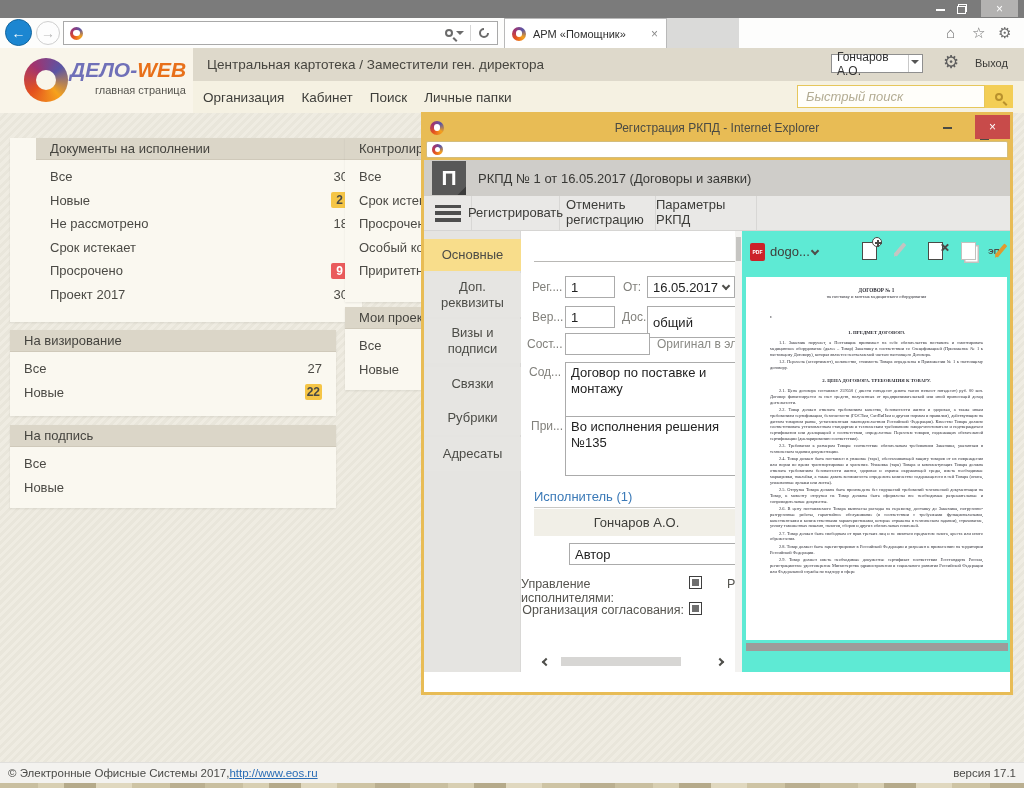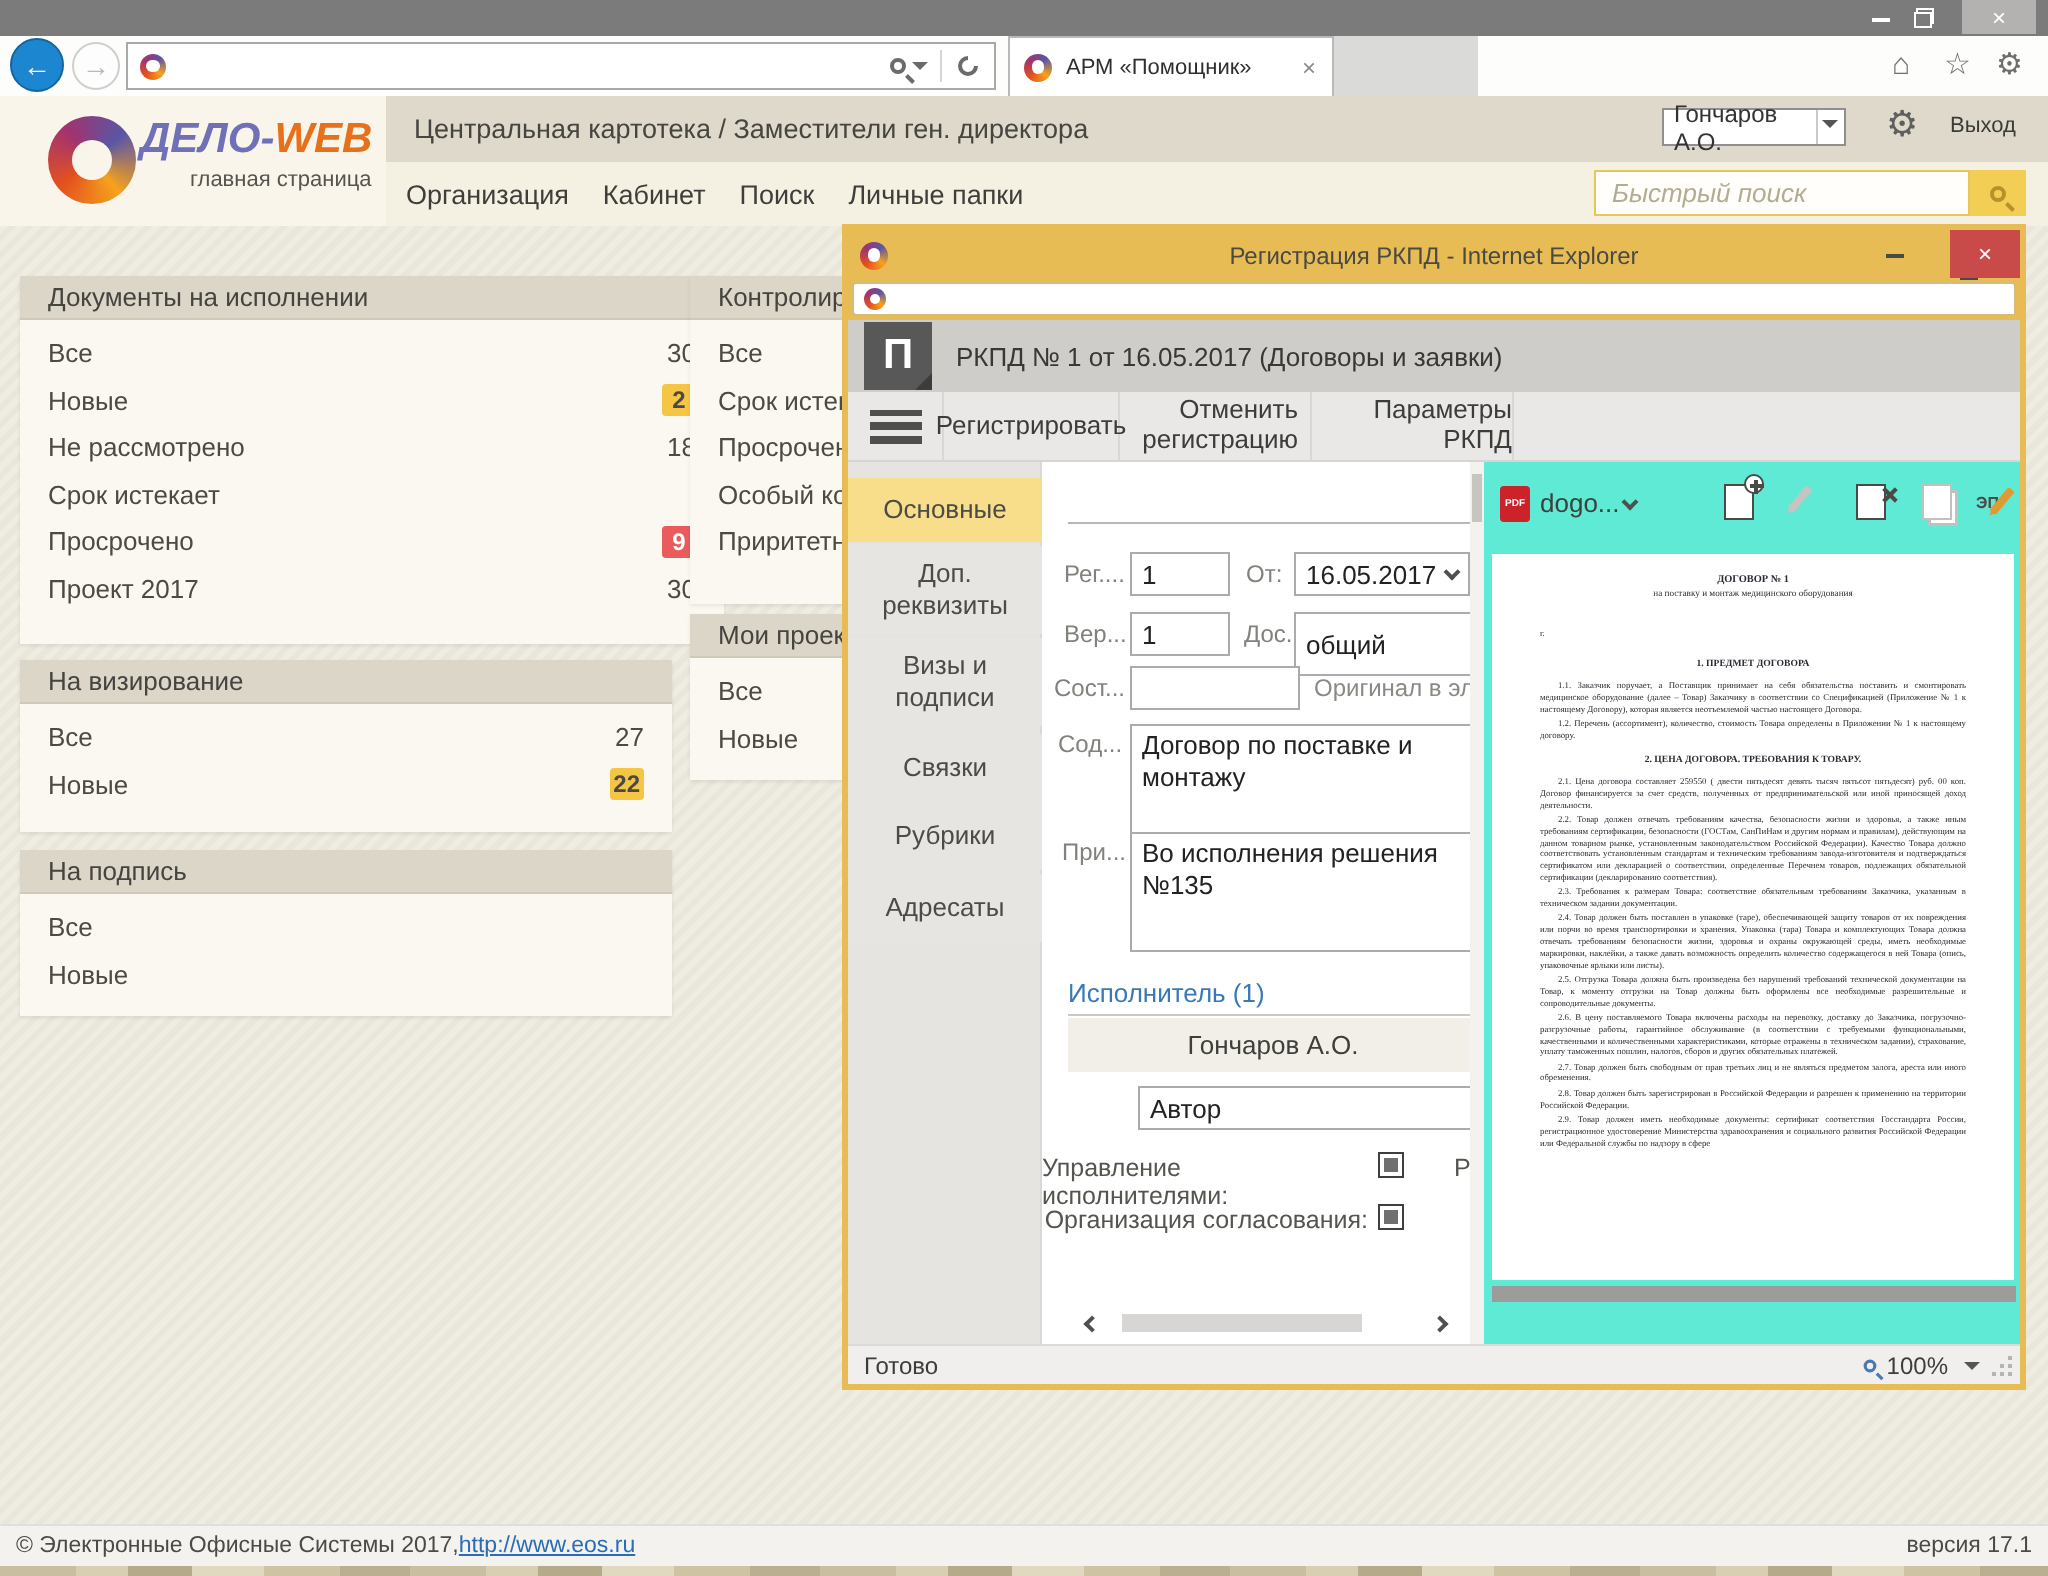--- a/index.html
+++ b/index.html
@@ -60,21 +60,21 @@
 
   
   .popup{left:421px;top:112px;width:592px;height:583px;border:3px solid #e8bc55;background:#fff;z-index:20;}
   .pp-title{left:0;top:0;width:586px;height:25px;background:#e8bc55;display:flex;align-items:center;}
   .pp-addr{left:0;top:25px;width:586px;height:20px;background:#e8bc55;}
   .pp-dochdr{left:0;top:45px;width:586px;height:36px;background:#cfcdc9;display:flex;align-items:center;}
   .ptile{position:relative;width:34px;height:34px;background:#585858;color:#fff;display:flex;align-items:center;
     justify-content:center;font-size:21px;font-weight:700;overflow:hidden;}
   .ptile::after{content:"";position:absolute;right:-6px;bottom:-6px;width:12px;height:12px;background:#3c3c3c;transform:rotate(45deg);}
   .pp-toolbar{left:0;top:81px;width:586px;height:35px;background:#e9e8e6;border-bottom:1px solid #d6d5d3;display:flex;}
-  .tbtn{border-right:1px solid #d8d7d5;display:flex;align-items:center;justify-content:center;text-align:right;
+  .tbtn{border-right:1px solid #d8d7d5;display:flex;align-items:center;justify-content:center;text-align:left;
     font-size:13px;color:#3c3c39;line-height:1.15;}
   .burger{width:26px;height:17px;display:flex;flex-direction:column;justify-content:space-between;}
   .burger i{height:3.5px;background:#4e4e4e;}
   .ptab{position:absolute;left:0;width:97px;background:#e6e5e2;display:flex;align-items:center;justify-content:center;
     text-align:center;font-size:13px;color:#4c4c47;line-height:1.2;}
   .ptab.active{background:#f8dd8b;}
   .flabel{position:absolute;font-size:12px;color:#82817c;white-space:nowrap;}
   .finput{position:absolute;border:1px solid #ababab;background:#fff;font-size:13px;color:#222;
     padding:0 5px;font-family:"Liberation Sans",sans-serif;}
   .fsel{position:absolute;border:1px solid #ababab;background:#fff;display:flex;align-items:center;
@@ -172,21 +172,21 @@
       <span>Личные папки</span>
     </div>
     <input class="abs qsearch" style="left: 604px; top: 4px; width: 188px; height: 23px;" placeholder="Быстрый поиск">
     <div class="abs" style="left:792px;top:4px;width:28px;height:23px;background:#f3ce55;display:flex;align-items:center;justify-content:center;">
       <span class="mag" style="color:#b8912d;"></span>
     </div>
   </div>
 
   <div class="abs main-bg">
 
-    <div class="card" style="left:10px;top:25px;width:352px;height:184px;">
+    <div class="card" style="left:10px;top:25px;width:352px;height:184px;padding-left:26px;">
       <div class="card-h">Документы на исполнении</div>
       <div style="padding-top:5px;">
         <div class="crow">
             <span>Все</span>
             <span>30</span>
           </div>
         <div class="crow">
             <span>Новые</span>
             <span class="badge y">2</span>
           </div>
@@ -405,22 +405,15 @@
         <p>2.4. Товар должен быть поставлен в упаковке (таре), обеспечивающей защиту товаров от их повреждения или порчи во время транспортировки и хранения. Упаковка (тара) Товара и комплектующих Товара должна отвечать требованиям безопасности жизни, здоровья и охраны окружающей среды, иметь необходимые маркировки, наклейки, а также давать возможность определить количество содержащегося в ней Товара (опись, упаковочные ярлыки или листы).</p>
         <p>2.5. Отгрузка Товара должна быть произведена без нарушений требований технической документации на Товар, к моменту отгрузки на Товар должны быть оформлены все необходимые разрешительные и сопроводительные документы.</p>
         <p>2.6. В цену поставляемого Товара включены расходы на перевозку, доставку до Заказчика, погрузочно-разгрузочные работы, гарантийное обслуживание (в соответствии с требуемыми функциональными, качественными и количественными характеристиками, которые отражены в техническом задании), страхование, уплату таможенных пошлин, налогов, сборов и других обязательных платежей.</p>
         <p>2.7. Товар должен быть свободным от прав третьих лиц и не являться предметом залога, ареста или иного обременения.</p>
         <p>2.8. Товар должен быть зарегистрирован в Российской Федерации и разрешен к применению на территории Российской Федерации.</p>
         <p>2.9. Товар должен иметь необходимые документы: сертификат соответствия Госстандарта России,  регистрационное удостоверение Министерства здравоохранения и социального развития Российской Федерации или Федеральной службы по надзору в сфере</p>
       </div>
       <div class="abs" style="left:4px;top:412px;width:262px;height:8px;background:#9d9c9a;"></div>
     </div>
 
-    <div class="abs" style="left:0;top:557px;width:586px;height:20px;background:#f0efed;border-top:1px solid #dbdad8;display:flex;align-items:center;">
-      <span style="margin-left:8px;font-size:12px;color:#3c3c3a;">Готово</span>
-      <span class="mag" style="margin-left:auto;color:#4a78b0;transform:scale(.8);"></span>
-      <span style="margin-left:4px;font-size:12px;color:#3c3c3a;">100%</span>
-      <span class="caret" style="border-top-color:#555;margin:4px 10px 0 8px;"></span>
-      <span class="grip" style="margin-right:8px;"></span>
-    </div>
   </div>
 
 </div>
 
 </body></html>

